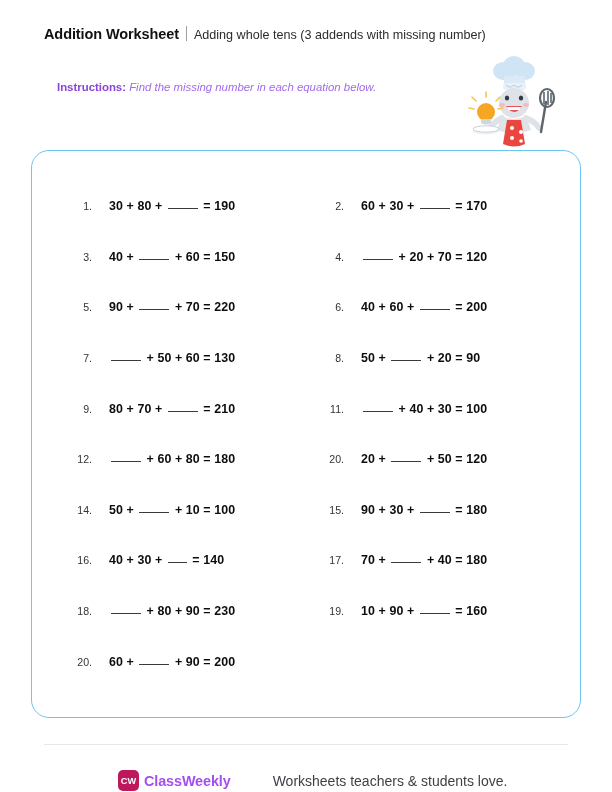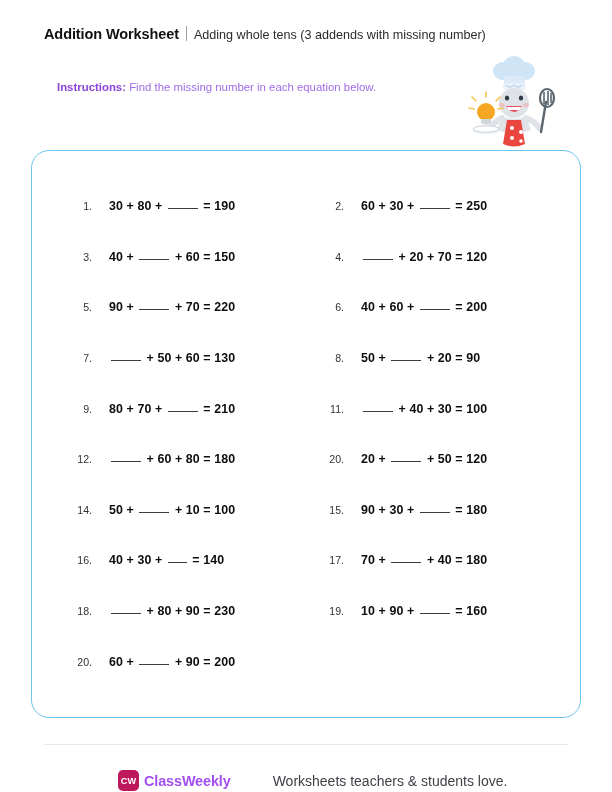--- a/index.html
+++ b/index.html
@@ -62,20 +62,21 @@
     color: #9b5de5;
     white-space: nowrap;
   }
   .instructions .ins-label {
     font-weight: bold;
     color: #8b44d8;
     padding-left: 9px;
   }
   .instructions .ins-text {
     color: #a06be8;
+    font-style: italic;
   }
 
   
   .mascot {
     position: absolute;
     left: 462px;
     top: 52px;
     width: 108px;
     height: 100px;
   }
@@ -258,21 +259,21 @@
   <div class="card">
     <div class="problem-grid">
 
       <div class="problem">
           <span class="pnum">1.</span>
           <span class="peq"><span>30 + 80 + </span><span class="blank long"></span><span> = 190</span></span>
         </div>
 
       <div class="problem">
           <span class="pnum">2.</span>
-          <span class="peq"><span>60 + 30 + </span><span class="blank long"></span><span> = 250</span></span>
+          <span class="peq"><span>60 + 30 + </span><span class="blank long"></span><span> = 170</span></span>
         </div>
 
       <div class="problem">
           <span class="pnum">3.</span>
           <span class="peq"><span>40 + </span><span class="blank long"></span><span> + 60 = 150</span></span>
         </div>
 
       <div class="problem">
           <span class="pnum">4.</span>
           <span class="peq"><span></span><span class="blank long"></span><span> + 20 + 70 = 120</span></span>

